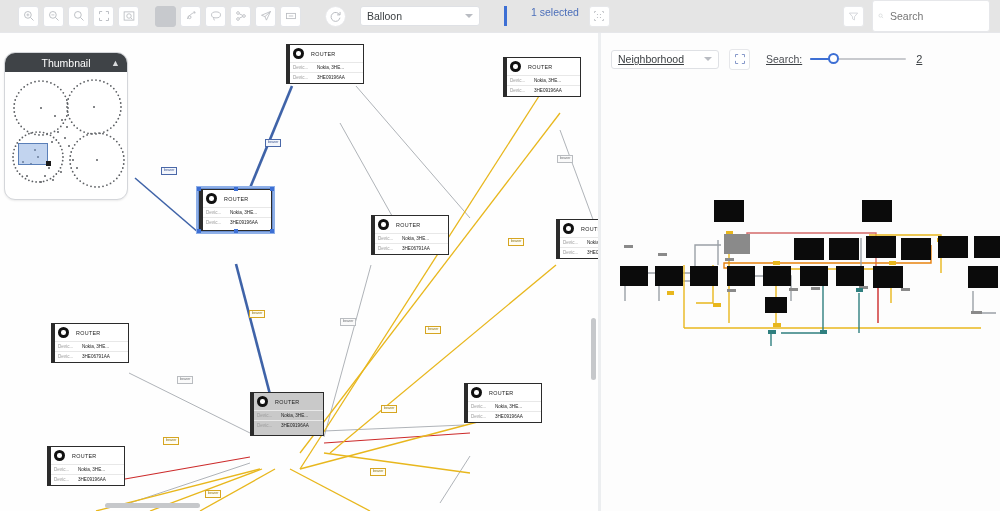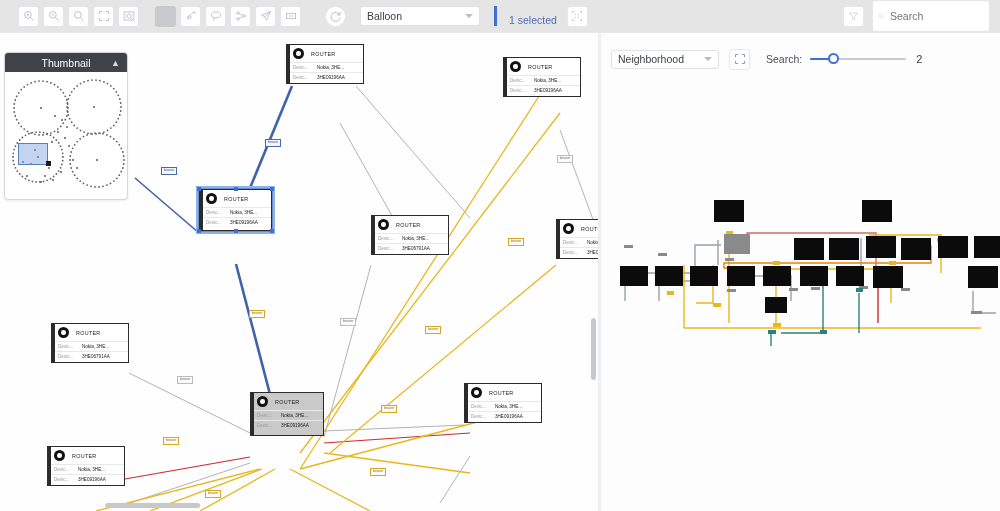--- a/index.html
+++ b/index.html
@@ -46,22 +46,22 @@
     position: relative;
   }
   .tb-select .caret {
     position: absolute; right: 6px; top: 50%; transform: translateY(-50%);
     width: 0; height: 0;
     border-left: 4px solid transparent;
     border-right: 4px solid transparent;
     border-top: 4px solid #b9bcc2;
   }
   .sel-badge {
-    display: flex; align-items: flex-end;
-    height: 20px; margin-left: 14px; padding-left: 12px;
+    display: flex; align-items: flex-start;
+    height: 20px; margin-left: 24px; padding-left: 24px;
     border-left: 3px solid #3d6fd4;
     color: #4c6fba; font-size: 10.5px;
   }
   .tb-spacer { flex: 1; }
   .search-wrap { display: flex; align-items: center; margin-right: 10px; }
   .search-box {
     width: 118px; height: 32px; margin-left: 6px;
     border: 1px solid #e6e7ea; border-radius: 3px;
     background: #fff; display: flex; align-items: center; padding: 0 5px;
   }
@@ -79,21 +79,21 @@
   .divider {
     position: absolute; left: 598px; top: 33px;
     width: 3px; height: 478px; background: #eceef0;
   }
   .right-panel {
     position: absolute; left: 601px; top: 33px; width: 399px; height: 478px;
     background: #fdfdfd; overflow: hidden;
   }
   .right-toolbar {
     position: absolute; left: 0; top: 12px; width: 399px; height: 28px;
-    display: flex; align-items: center; padding-left: 10px;
+    display: flex; align-items: center; padding-left: 10px; text-decoration: underline;
   }
   .rt-select {
     width: 108px; height: 19px;
     border: 1px solid #dfe1e5; border-radius: 3px; background: #fff;
     display: flex; align-items: center; padding: 0 6px;
     font-size: 10.5px; color: #3c4043; position: relative; cursor: pointer;
   }
   .rt-select .caret {
     position: absolute; right: 6px; top: 50%; transform: translateY(-50%);
     width: 0; height: 0;
@@ -117,21 +117,21 @@
     position: absolute; left: 24%; top: 1px; width: 11px; height: 11px;
     margin-left: -5px; border-radius: 50%;
     background: #ffffff; border: 2px solid #3d6fd4;
   }
   .depth-val { margin-left: 10px; font-size: 11px; color: #3c4043; }
 
   
   .thumb {
     position: absolute; left: 4px; top: 19px;
     width: 124px; height: 148px;
-    border: 1px solid #d4d6da; border-radius: 4px;
+    border: 1px solid #d4d6da; border-radius: 11px;
     background: #ffffff; overflow: hidden;
     box-shadow: 0 1px 2px rgba(0,0,0,0.08);
   }
   .thumb-head {
     height: 19px; background: #3f4347; color: #ffffff;
     display: flex; align-items: center; justify-content: center;
     font-size: 10.5px; position: relative;
   }
   .thumb-head .chev {
     position: absolute; right: 7px; top: 50%; transform: translateY(-50%);

